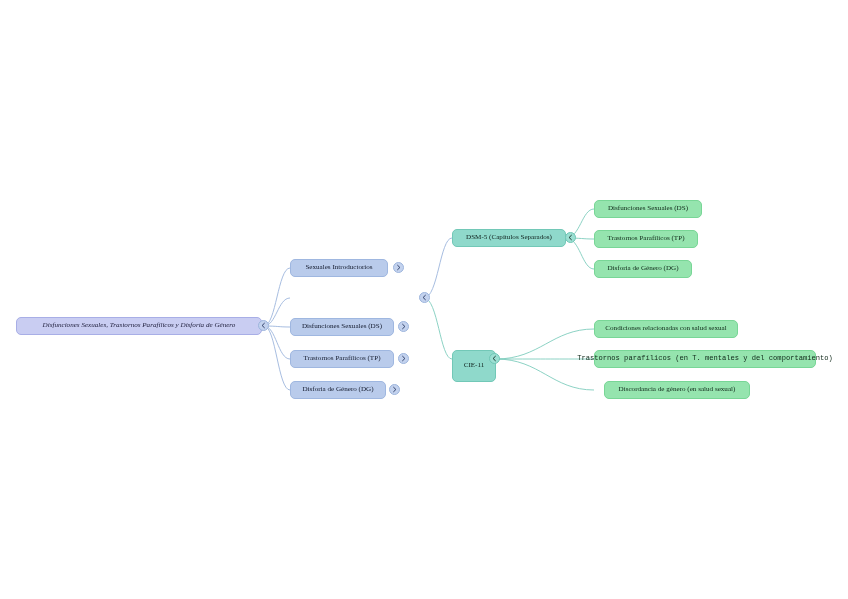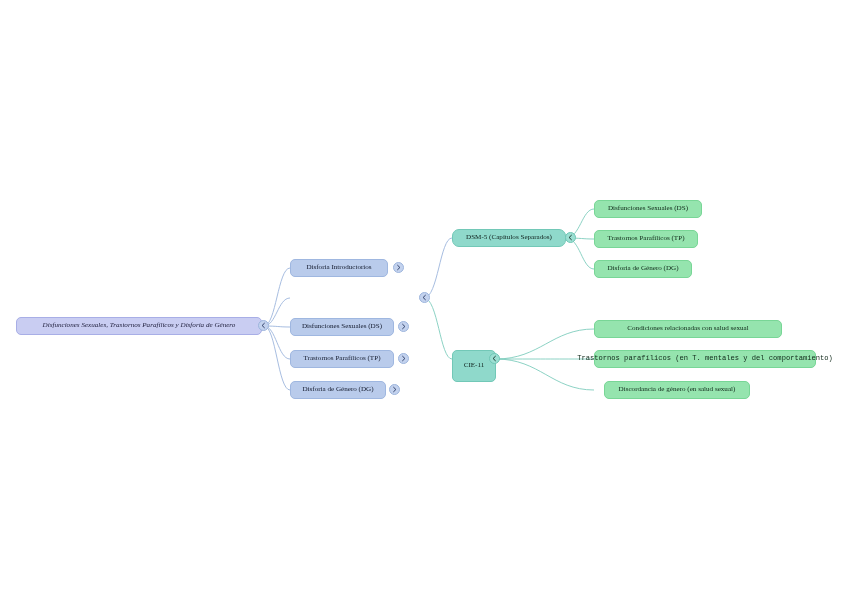--- a/index.html
+++ b/index.html
@@ -122,21 +122,21 @@
   </div>
   <div class="toggle toggle-blue" style="left:258px; top:320px;">
     <span>
       <svg width="7" height="7" viewBox="0 0 8 8">
           <path d="M5,1.5 L2.4,4 L5,6.5" fill="none" stroke="#2b3a63" stroke-width="1.1" stroke-linecap="round" stroke-linejoin="round"></path>
         </svg>
     </span>
   </div>
 
   <div class="node node-blue" style="left:290px; top:259px; width:98px; height:18px;">
-    <span>Disforia Introductorios</span>
+    <span>Sexuales Introductorios</span>
   </div>
   <div class="toggle toggle-blue" style="left:393px; top:262px;">
     <span>
       <svg width="7" height="7" viewBox="0 0 8 8">
           <path d="M3,1.5 L5.6,4 L3,6.5" fill="none" stroke="#2b3a63" stroke-width="1.1" stroke-linecap="round" stroke-linejoin="round"></path>
         </svg>
     </span>
   </div>
 
   <div class="toggle toggle-blue" style="left:419px; top:292px;">
@@ -173,21 +173,21 @@
     <span>Disforia de Género (DG)</span>
   </div>
   <div class="toggle toggle-blue" style="left:389px; top:384px;">
     <span>
       <svg width="7" height="7" viewBox="0 0 8 8">
           <path d="M3,1.5 L5.6,4 L3,6.5" fill="none" stroke="#2b3a63" stroke-width="1.1" stroke-linecap="round" stroke-linejoin="round"></path>
         </svg>
     </span>
   </div>
 
-  <div class="node node-teal" style="left:452px; top:229px; width:114px; height:18px;border-radius:7px;">
+  <div class="node node-teal" style="left:452px; top:229px; width:114px; height:18px;">
     <span>DSM-5 (Capítulos Separados)</span>
   </div>
   <div class="toggle toggle-teal" style="left:565px; top:232px;">
     <span>
       <svg width="7" height="7" viewBox="0 0 8 8">
           <path d="M5,1.5 L2.4,4 L5,6.5" fill="none" stroke="#14332c" stroke-width="1.1" stroke-linecap="round" stroke-linejoin="round"></path>
         </svg>
     </span>
   </div>
 
@@ -205,21 +205,21 @@
   <div class="node node-green" style="left:594px; top:200px; width:108px; height:18px;">
     <span>Disfunciones Sexuales (DS)</span>
   </div>
   <div class="node node-green" style="left:594px; top:230px; width:104px; height:18px;">
     <span>Trastornos Parafílicos (TP)</span>
   </div>
   <div class="node node-green" style="left:594px; top:260px; width:98px; height:18px;">
     <span>Disforia de Género (DG)</span>
   </div>
 
-  <div class="node node-green" style="left:594px; top:320px; width:188px; height:18px;">
+  <div class="node node-green" style="left:594px; top:320px; width:144px; height:18px;">
     <span>Condiciones relacionadas con salud sexual</span>
   </div>
   <div class="node node-green" style="left:594px; top:350px; width:222px; height:18px;font-family:Liberation Mono, monospace;">
     <span>Trastornos parafílicos (en T. mentales y del comportamiento)</span>
   </div>
   <div class="node node-green" style="left:604px; top:381px; width:146px; height:18px;">
     <span>Discordancia de género (en salud sexual)</span>
   </div>
 
 </div>

